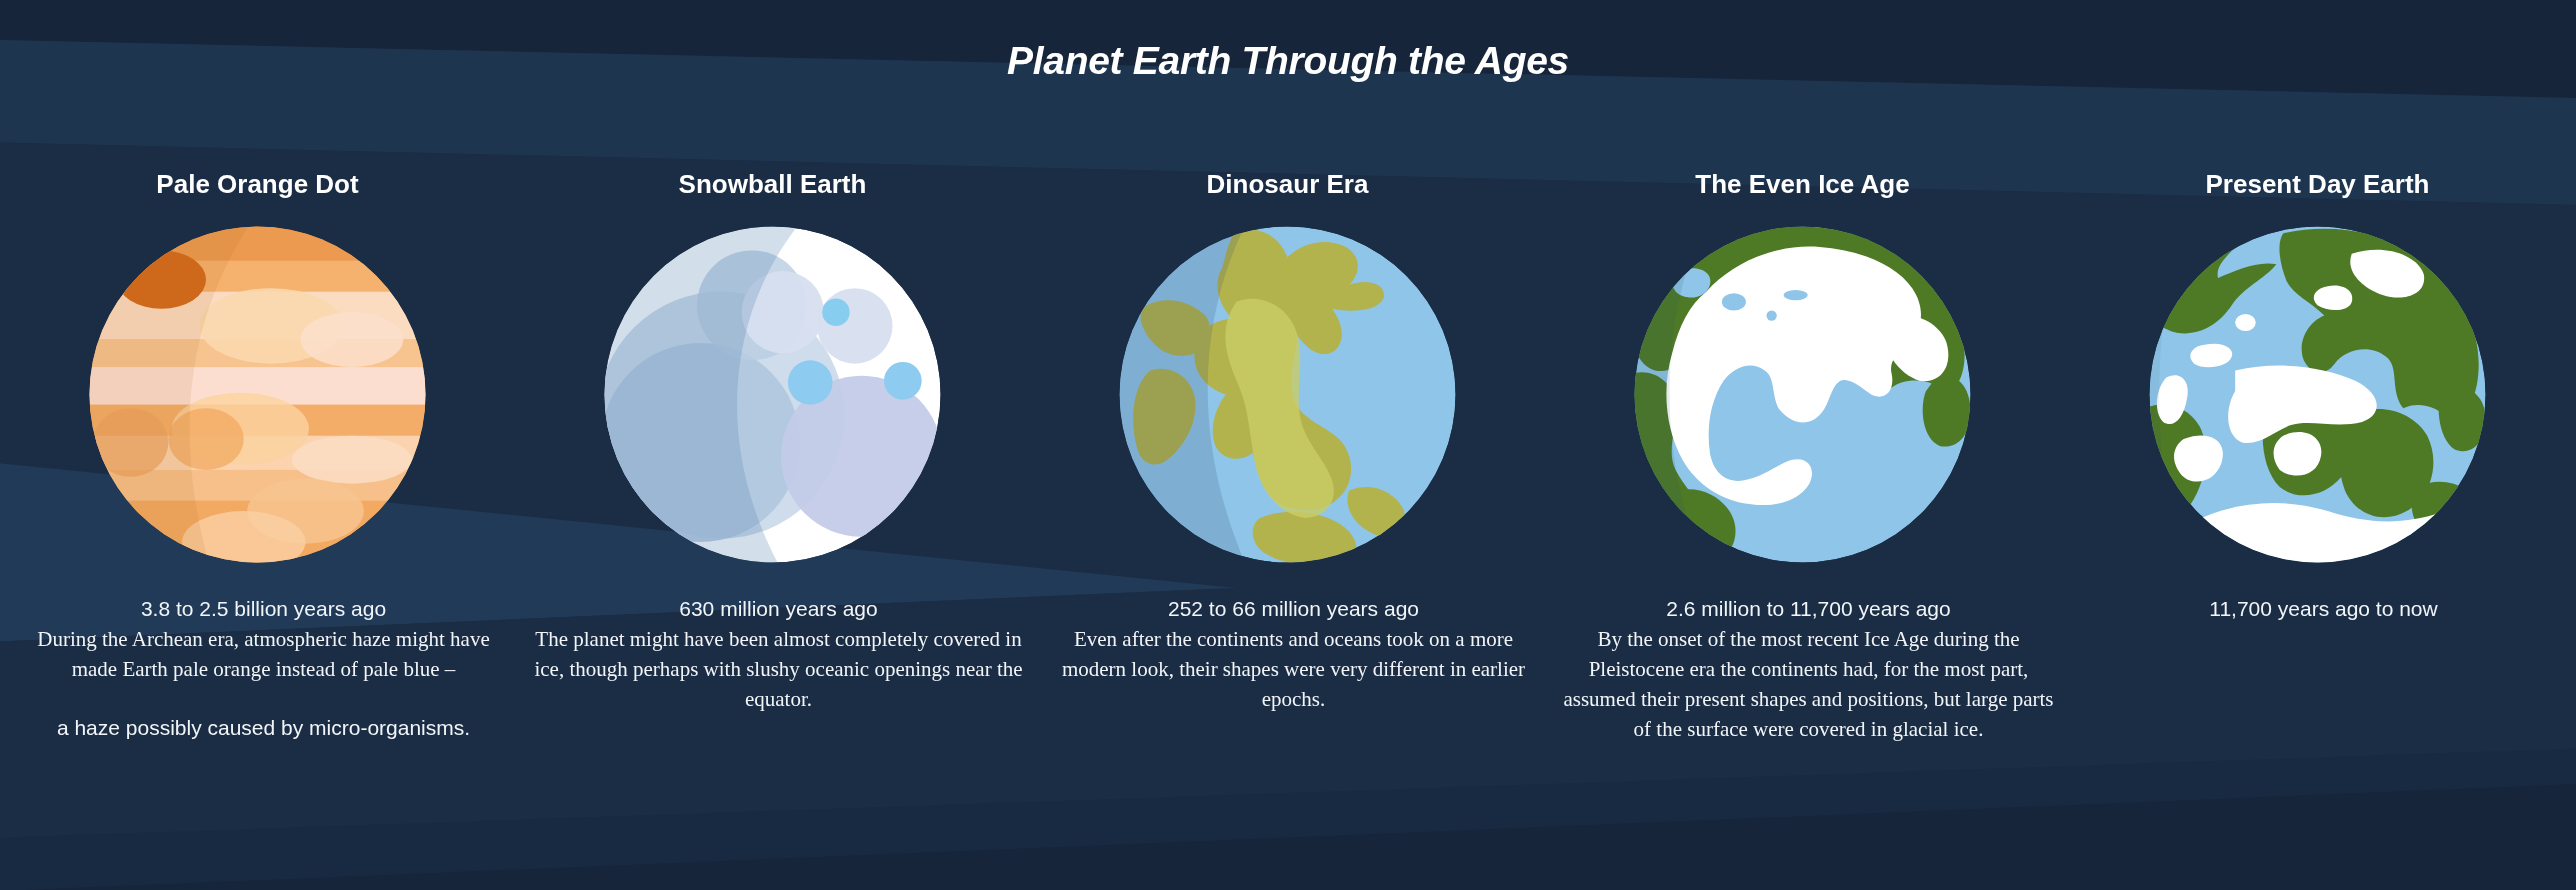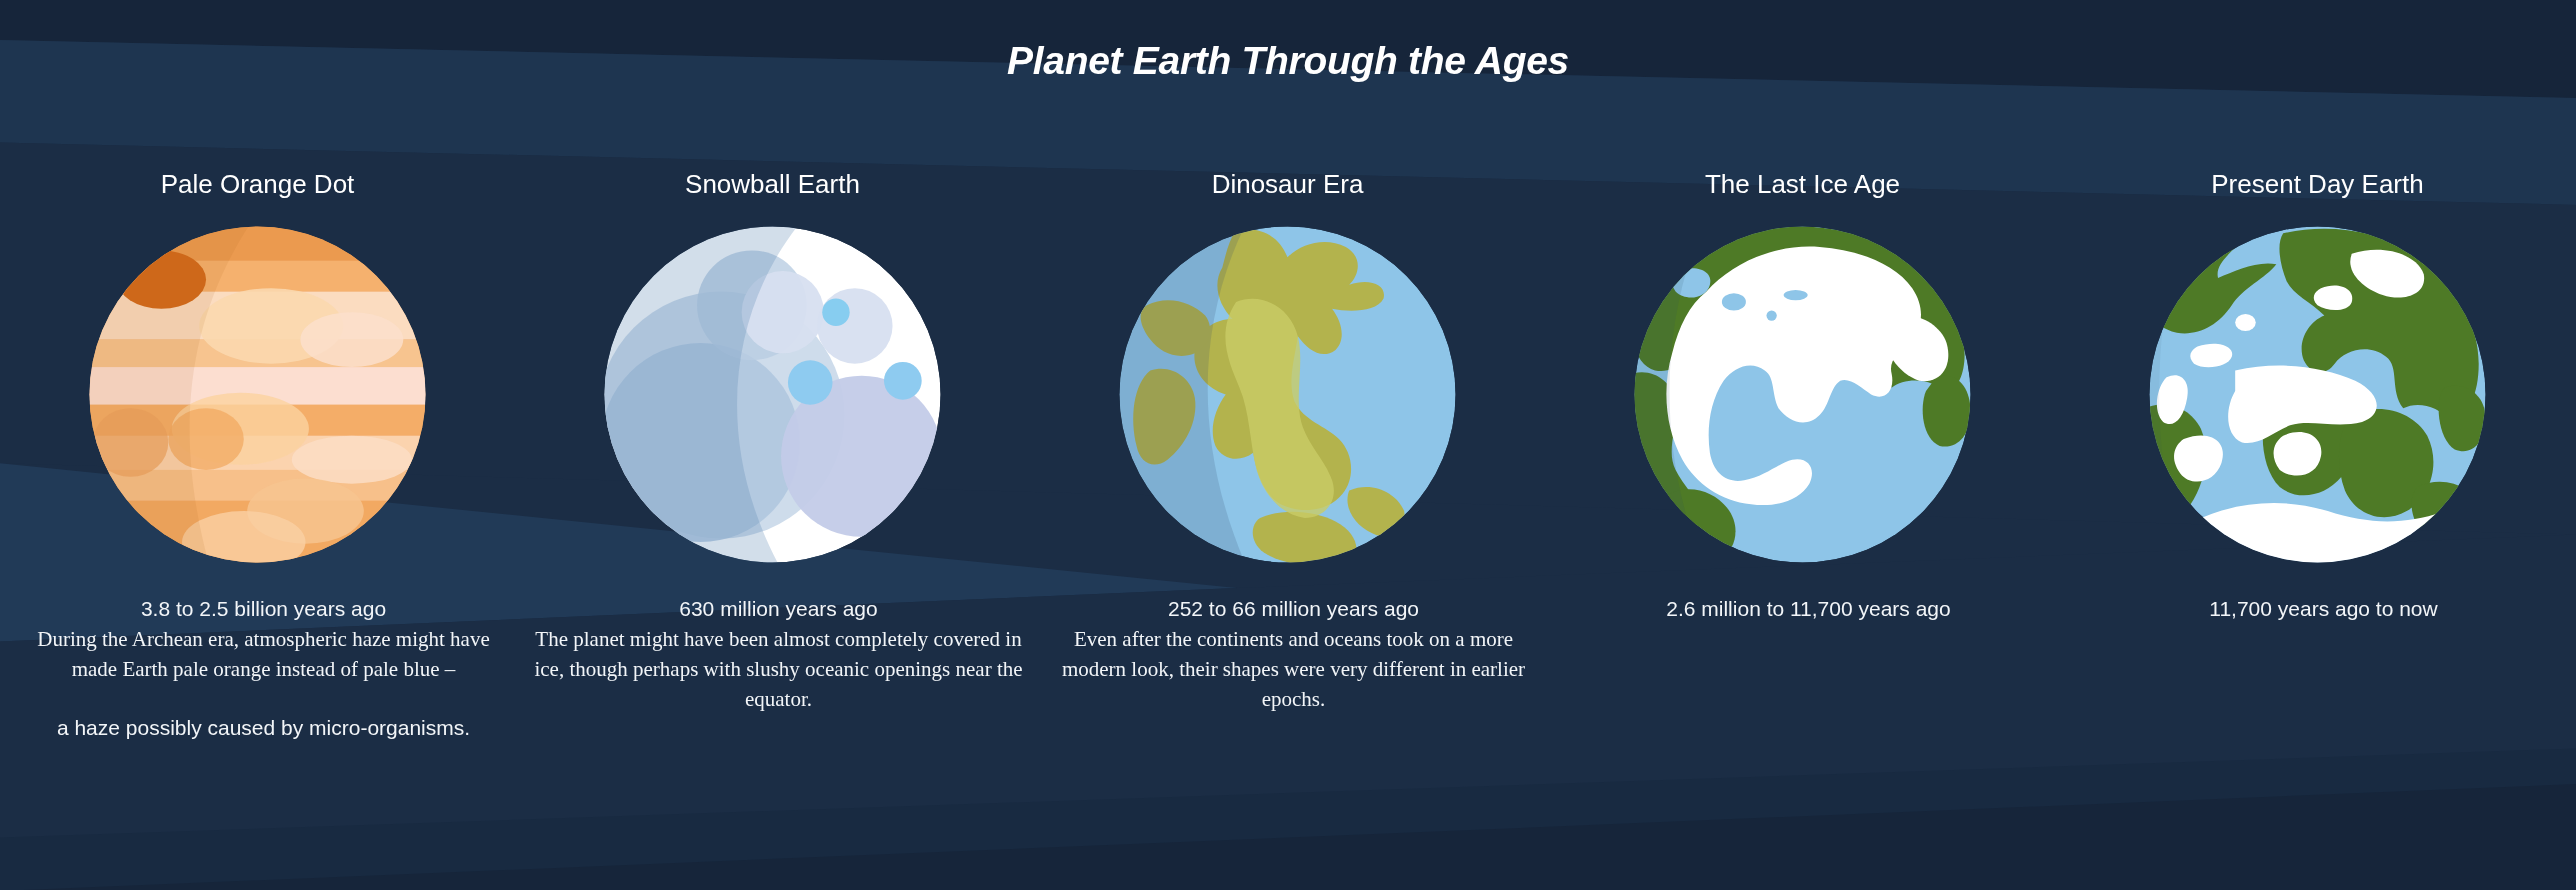--- a/index.html
+++ b/index.html
@@ -98,21 +98,21 @@
 
   .panel {
     width: 515px;
     display: flex;
     flex-direction: column;
     align-items: center;
   }
 
   .panel-heading {
     font-size: 26px;
-    font-weight: normal;
+    font-weight: bold;
     color: #ffffff;
     height: 40px;
     line-height: 40px;
     white-space: nowrap;
   }
 
   .globe-wrap {
     margin-top: 19px;
     width: 343px;
     height: 343px;
@@ -268,21 +268,21 @@
           </g>
         </svg>
       </div>
       <div class="caption">
         <span class="era">252 to 66 million years ago</span>
         <span class="desc">Even after the continents and oceans took on a more modern look, their shapes were very different in earlier epochs.</span>
       </div>
     </div>
 
     <div class="panel">
-      <div class="panel-heading">The Last Ice Age</div>
+      <div class="panel-heading">The Even Ice Age</div>
       <div class="globe-wrap">
         <svg class="globe-svg" viewBox="0 0 200 200" xmlns="http://www.w3.org/2000/svg">
           <defs>
             <clipPath id="c4">
                 <circle cx="100" cy="100" r="98"></circle>
               </clipPath>
           </defs>
           <g clip-path="url(#c4)">
             <circle cx="100" cy="100" r="98" fill="#8ec5e8"></circle>
 
@@ -317,20 +317,21 @@
             <ellipse cx="60" cy="46" rx="7" ry="5" fill="#8ec5e8"></ellipse>
             <ellipse cx="96" cy="42" rx="7" ry="3" fill="#8ec5e8"></ellipse>
             <ellipse cx="82" cy="54" rx="3" ry="3" fill="#8ec5e8"></ellipse>
 
             <path d="M0 0 H42 C18 58 14 128 42 200 H0 Z" fill="#2d4a63" opacity="0.12"></path>
           </g>
         </svg>
       </div>
       <div class="caption">
         <span class="era">2.6 million to 11,700 years ago</span>
+        <span class="desc">By the onset of the most recent Ice Age during the Pleistocene era the continents had, for the most part, assumed their present shapes and positions, but large parts of the surface were covered in glacial ice.</span>
       </div>
     </div>
 
     <div class="panel">
       <div class="panel-heading">Present Day Earth</div>
       <div class="globe-wrap">
         <svg class="globe-svg" viewBox="0 0 200 200" xmlns="http://www.w3.org/2000/svg">
           <defs>
             <clipPath id="c5">
                 <circle cx="100" cy="100" r="98"></circle>

